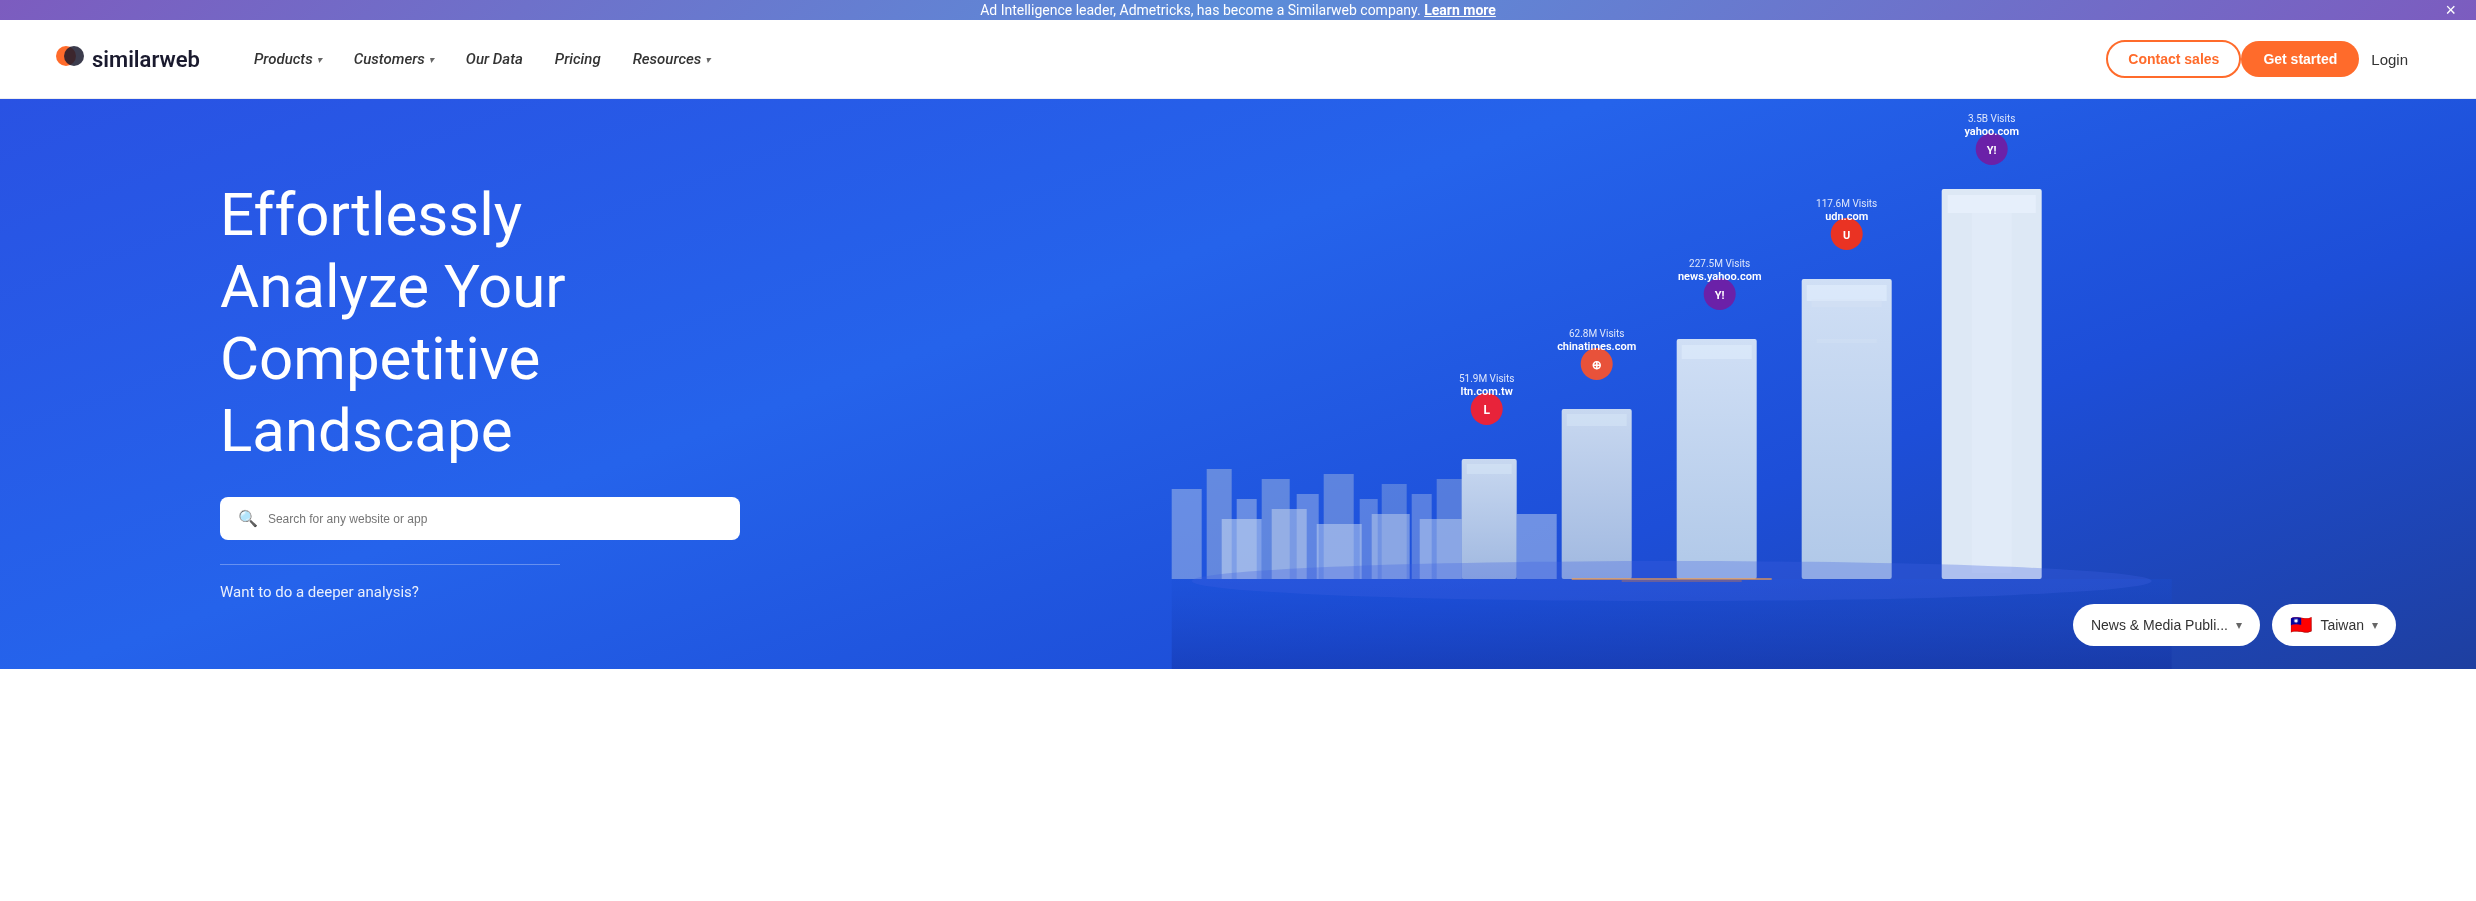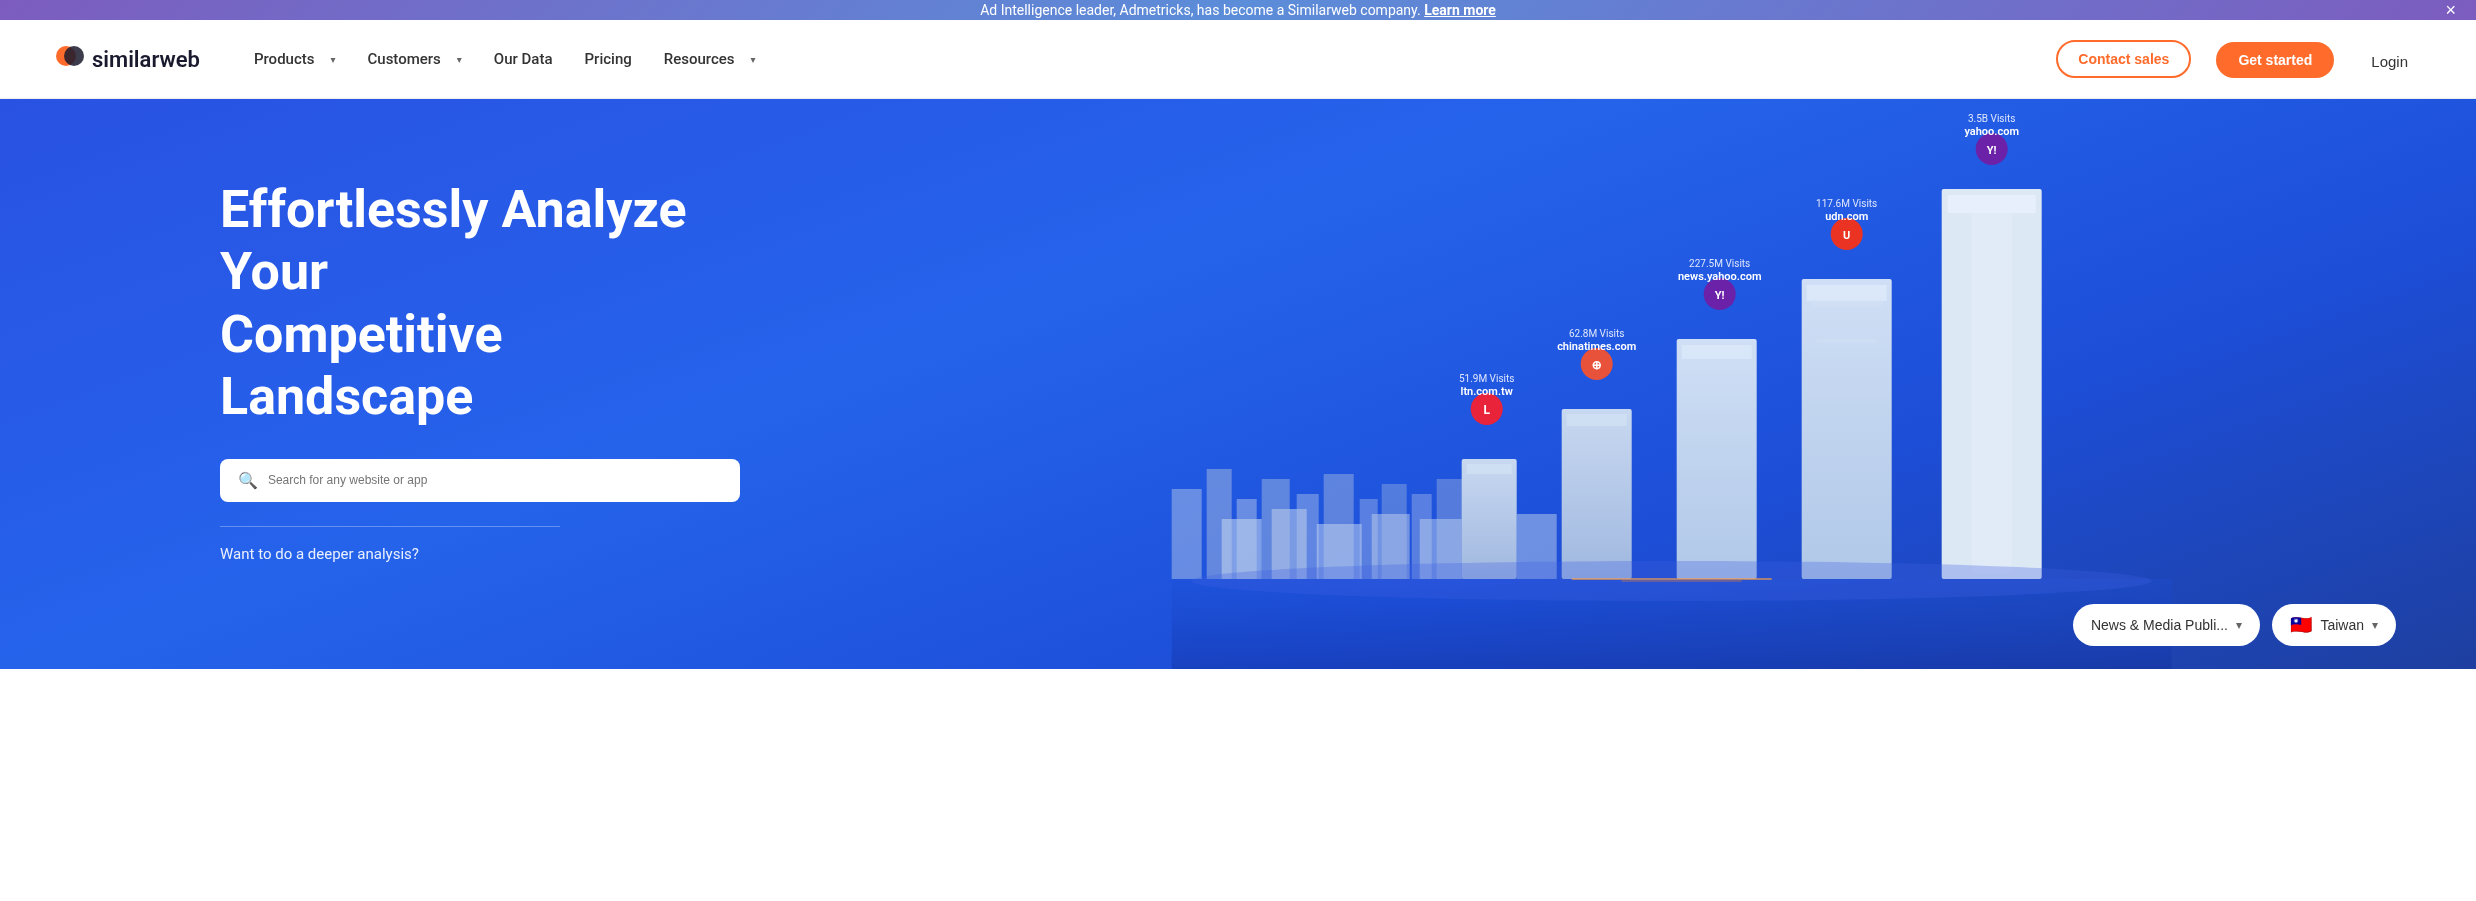--- a/index.html
+++ b/index.html
@@ -52,29 +52,30 @@
       flex: 1;
     }
     .nav-link {
       padding: 8px 14px;
       color: #333;
       text-decoration: none;
       font-size: 15px;
       font-weight: 500;
       display: flex;
       align-items: center;
-      gap: 16px;
+      gap: 4px;
       cursor: pointer;
       border-radius: 4px;
+      font-style: italic;
     }
     .nav-link .chevron { font-size: 10px; color: #666; }
     .nav-actions {
       display: flex;
-      align-items: flex-end;
-      gap: 25px;
+      align-items: center;
+      gap: 0;
     }
     .btn-contact {
       border: 2px solid #ff6b2b;
       color: #ff6b2b;
       background: white;
       padding: 9px 20px;
       border-radius: 25px;
       font-size: 14px;
       font-weight: 600;
       cursor: pointer;
@@ -111,22 +112,22 @@
     }
 
     .hero-content {
       position: relative;
       z-index: 10;
       padding: 20px 0 0 220px;
       max-width: 700px;
     }
 
     .hero-title {
-      font-size: 52px;
-      font-weight: 700;
+      font-size: 60px;
+      font-weight: 400;
       color: white;
       line-height: 1.2;
       margin-bottom: 30px;
     }
 
     .search-bar {
       display: flex;
       align-items: center;
       background: white;
       border-radius: 8px;

